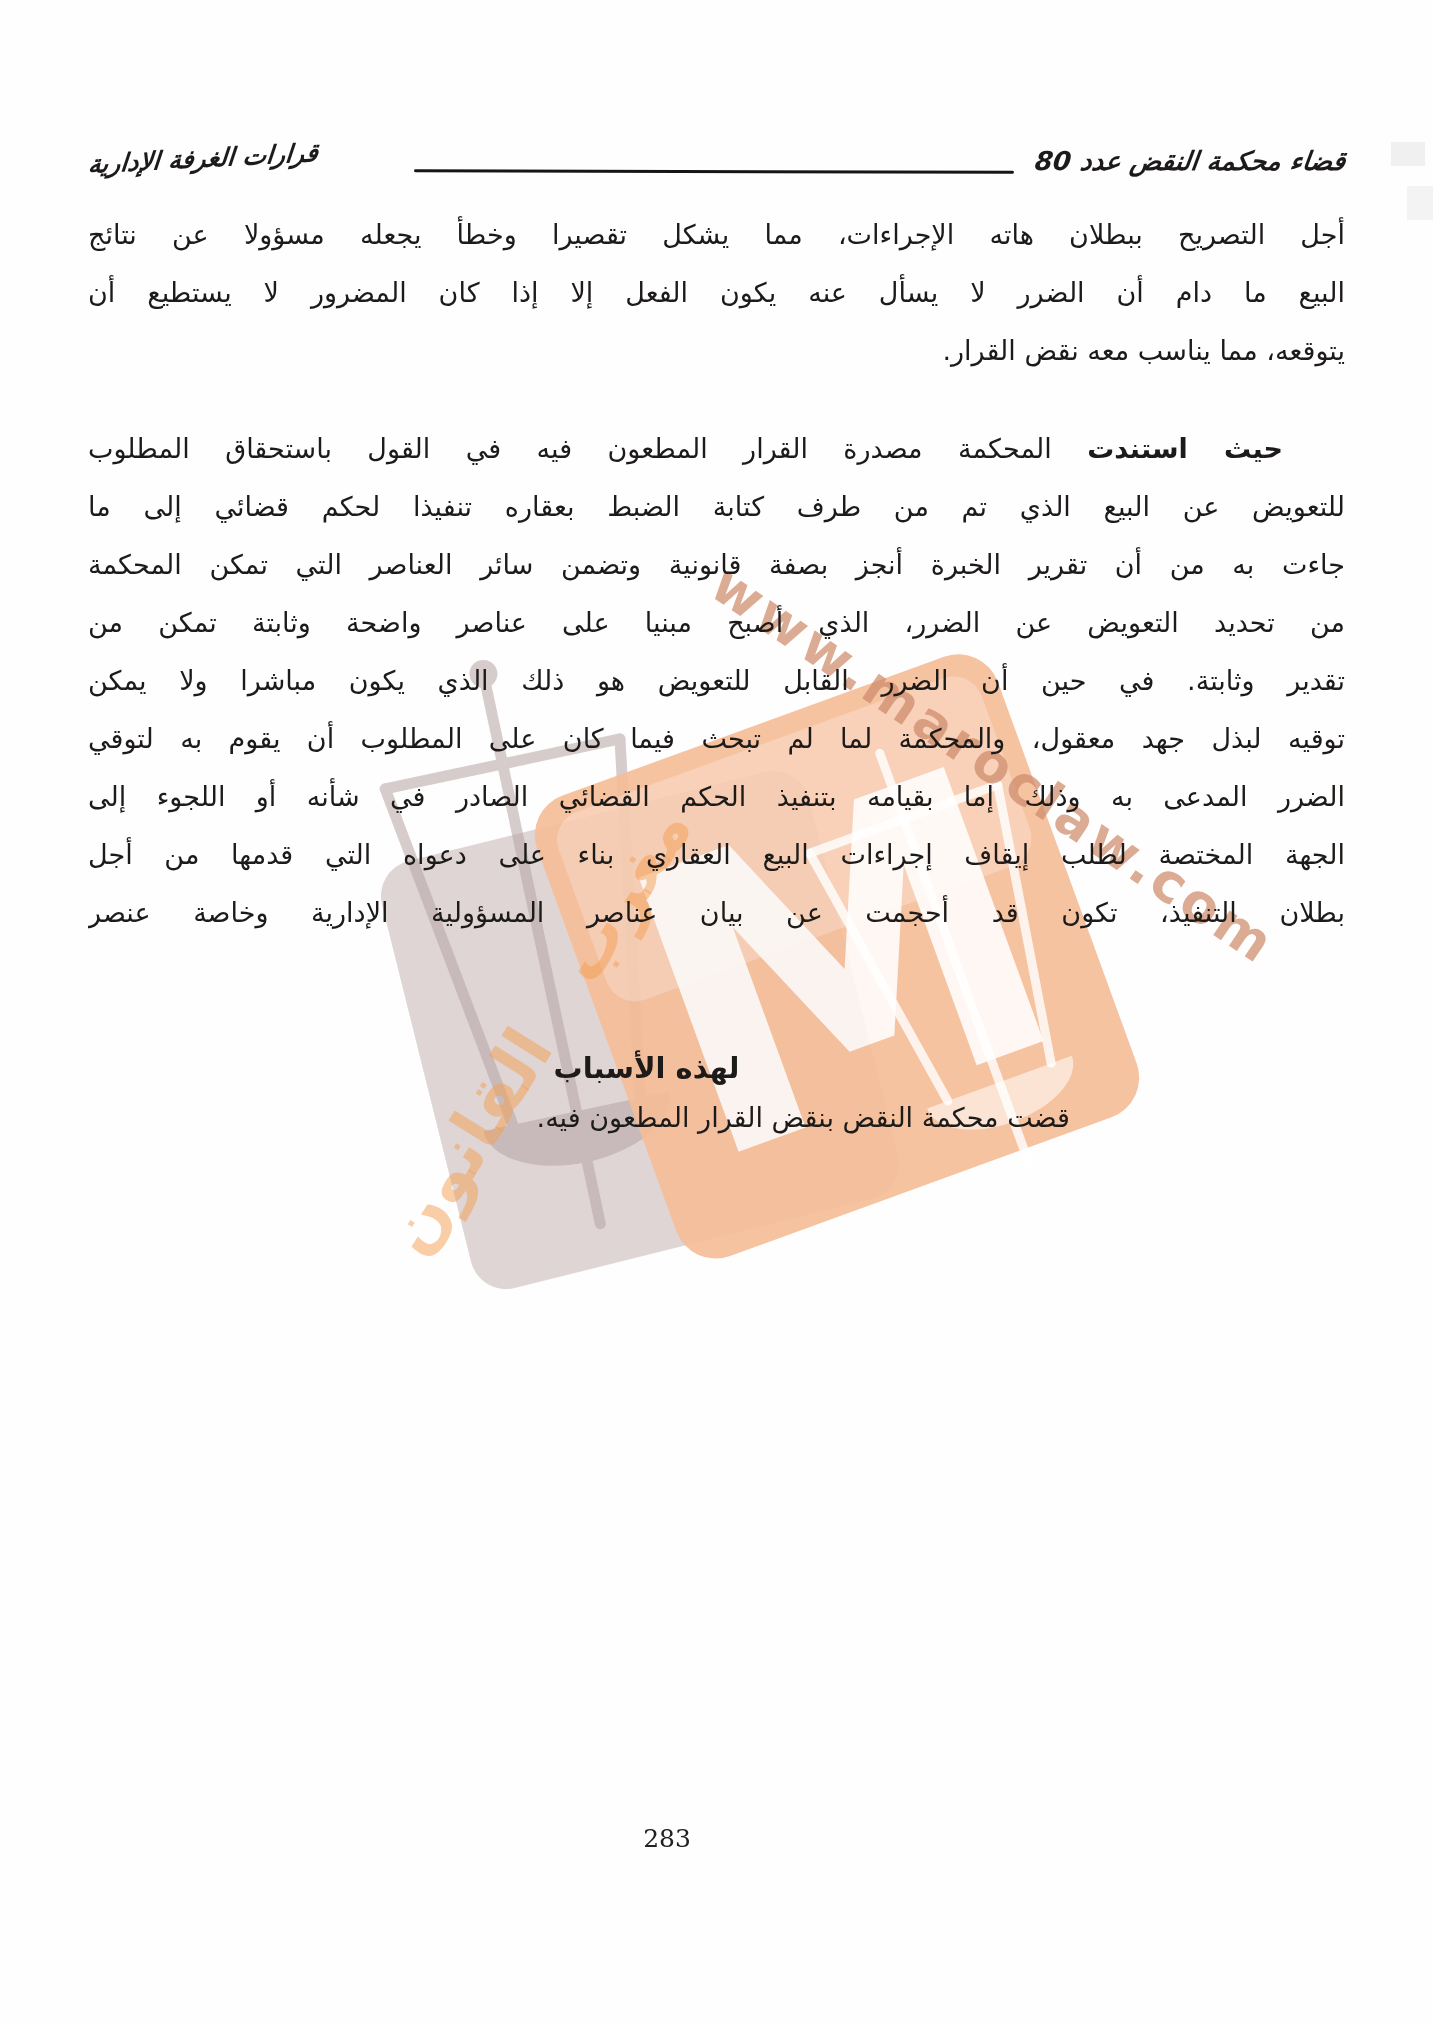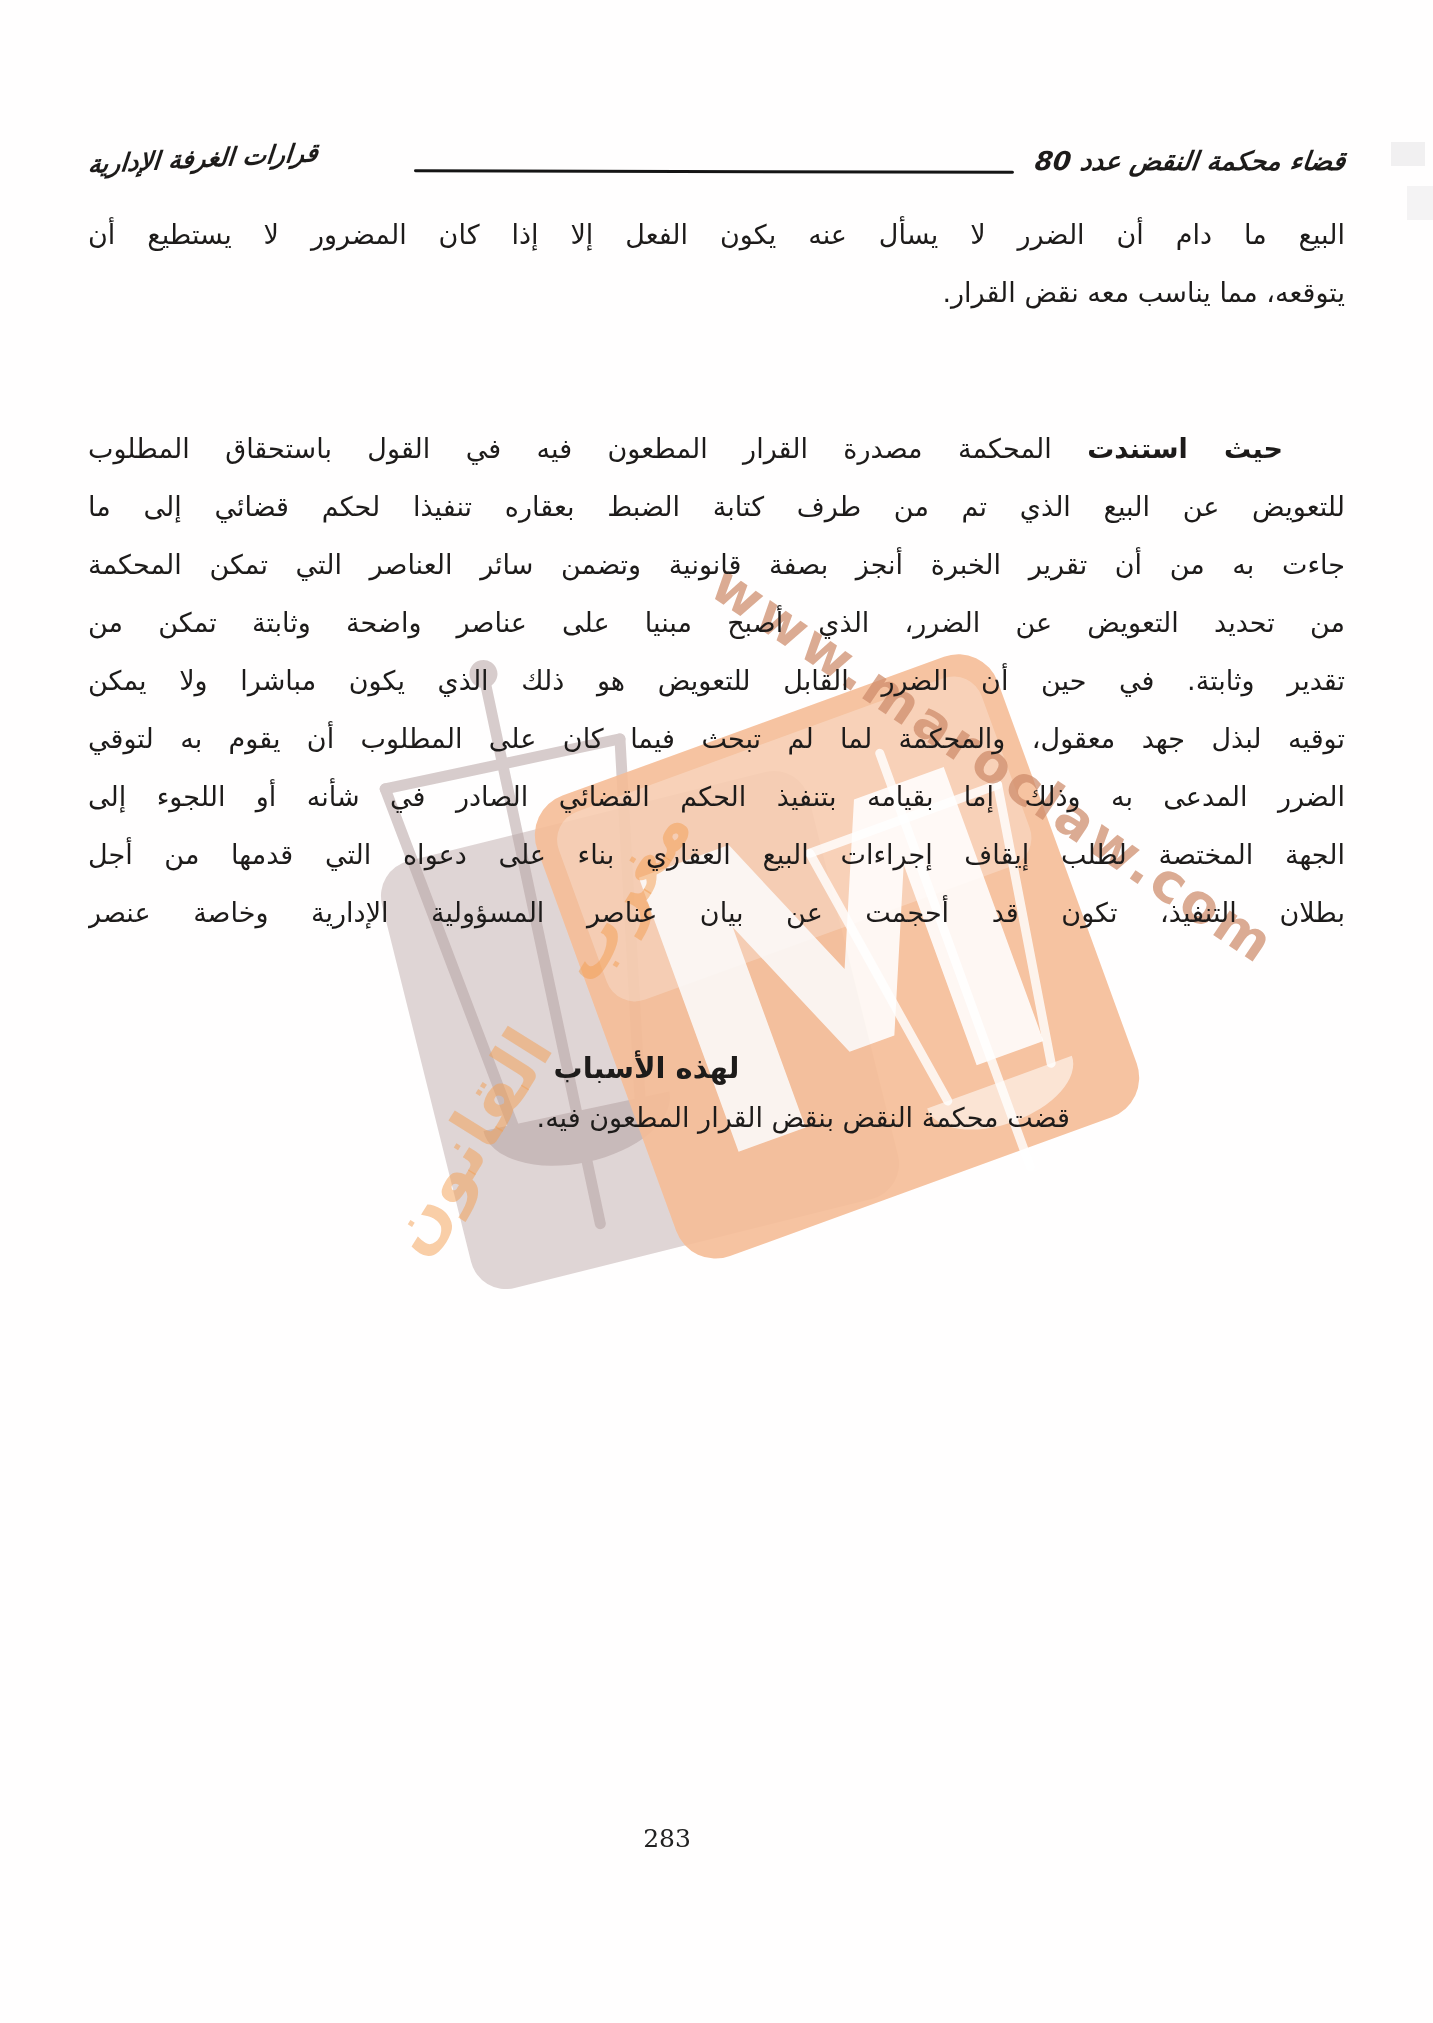--- a/index.html
+++ b/index.html
@@ -117,20 +117,21 @@
   </svg>
 
   <div class="wm-url">www.maroclaw.com</div>
   <div class="wm-arabic">مغرب القانون</div>
 
   <div class="hdr-right">قضاء محكمة النقض عدد 80</div>
   <div class="hdr-rule"></div>
   <div class="hdr-left">قرارات الغرفة الإدارية</div>
 
   <div class="textcol p1">
+    <div class="bline">أجل التصريح ببطلان هاته الإجراءات، مما يشكل تقصيرا وخطأ يجعله مسؤولا عن نتائج</div>
     <div class="bline">البيع ما دام أن الضرر لا يسأل عنه يكون الفعل إلا إذا كان المضرور لا يستطيع أن</div>
     <div class="bline lastline">يتوقعه، مما يناسب معه نقض القرار.</div>
   </div>
 
   <div class="textcol p2">
     <div class="bline indent">
       <b>حيث استندت</b><span> المحكمة مصدرة القرار المطعون فيه في القول باستحقاق المطلوب</span>
     </div>
     <div class="bline">للتعويض عن البيع الذي تم من طرف كتابة الضبط بعقاره تنفيذا لحكم قضائي إلى ما</div>
     <div class="bline">جاءت به من أن تقرير الخبرة أنجز بصفة قانونية وتضمن سائر العناصر التي تمكن المحكمة</div>

